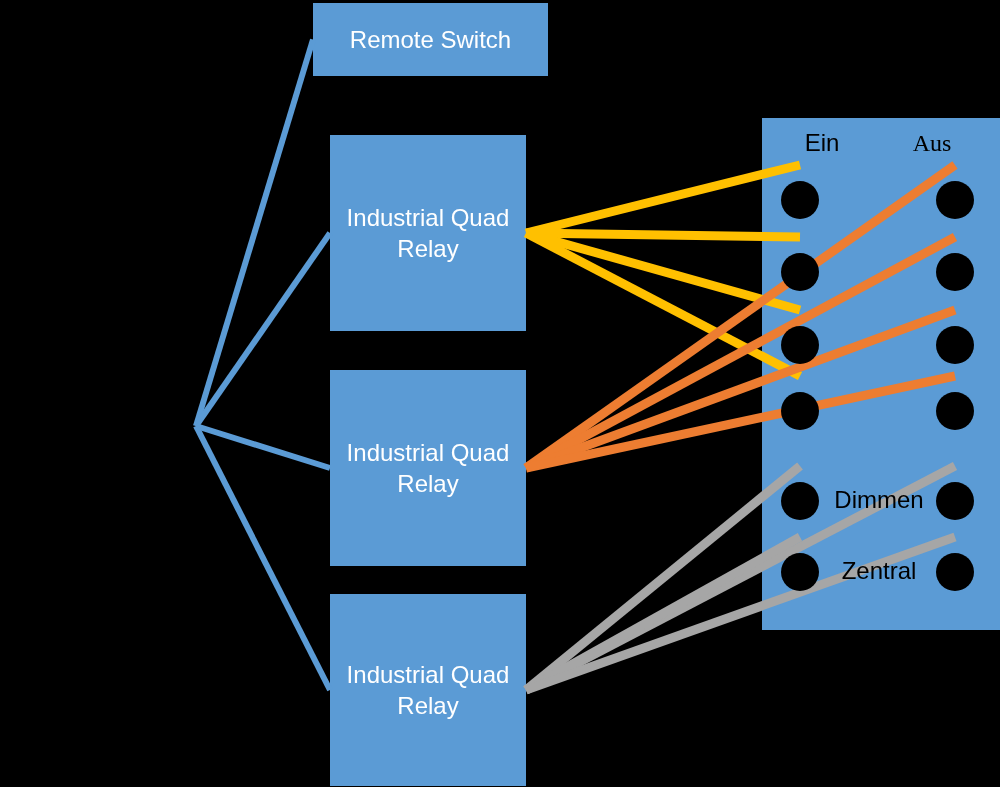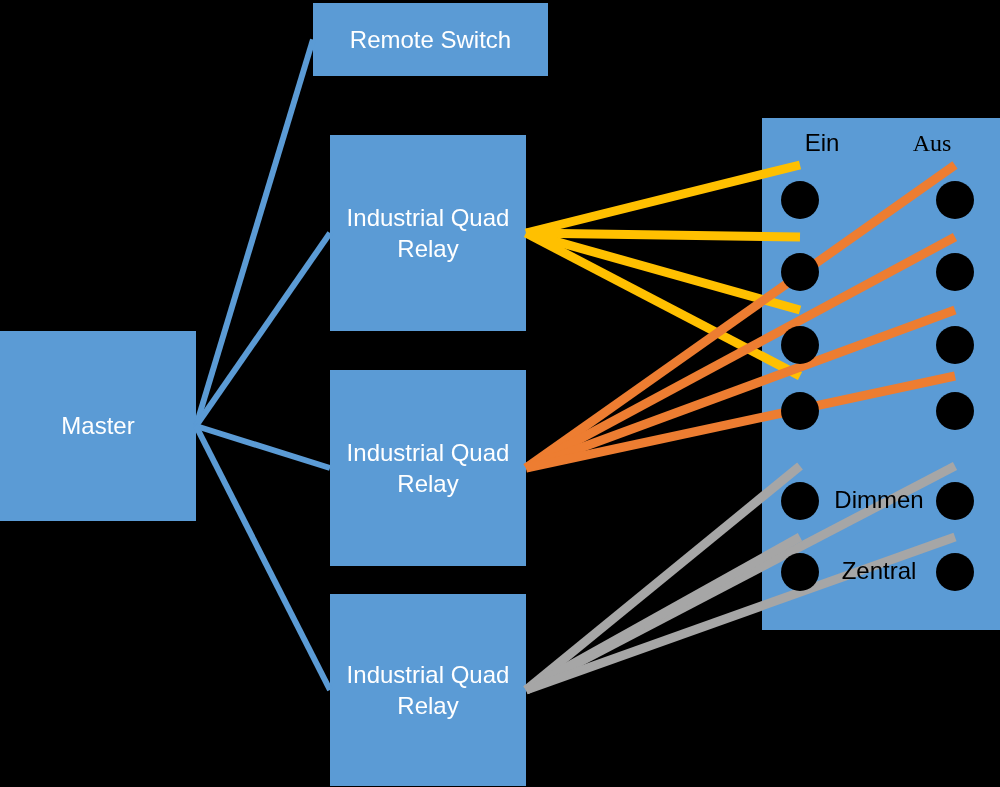--- a/index.html
+++ b/index.html
@@ -67,23 +67,20 @@
     width: 1000px; height: 787px;
     z-index: 2;
     pointer-events: none;
   }
 </style>
 </head>
 <body>
 
 <div id="canvas">
 
-  <div class="node" id="node-master">
-    <span class="lbl">Master</span>
-  </div>
 
   <div class="node" id="node-remote-switch">
     <span class="lbl">Remote Switch</span>
   </div>
 
   <div class="node" id="node-relay-1">
     <span class="lbl">Industrial Quad Relay</span>
   </div>
 
   <div class="node" id="node-relay-2">

